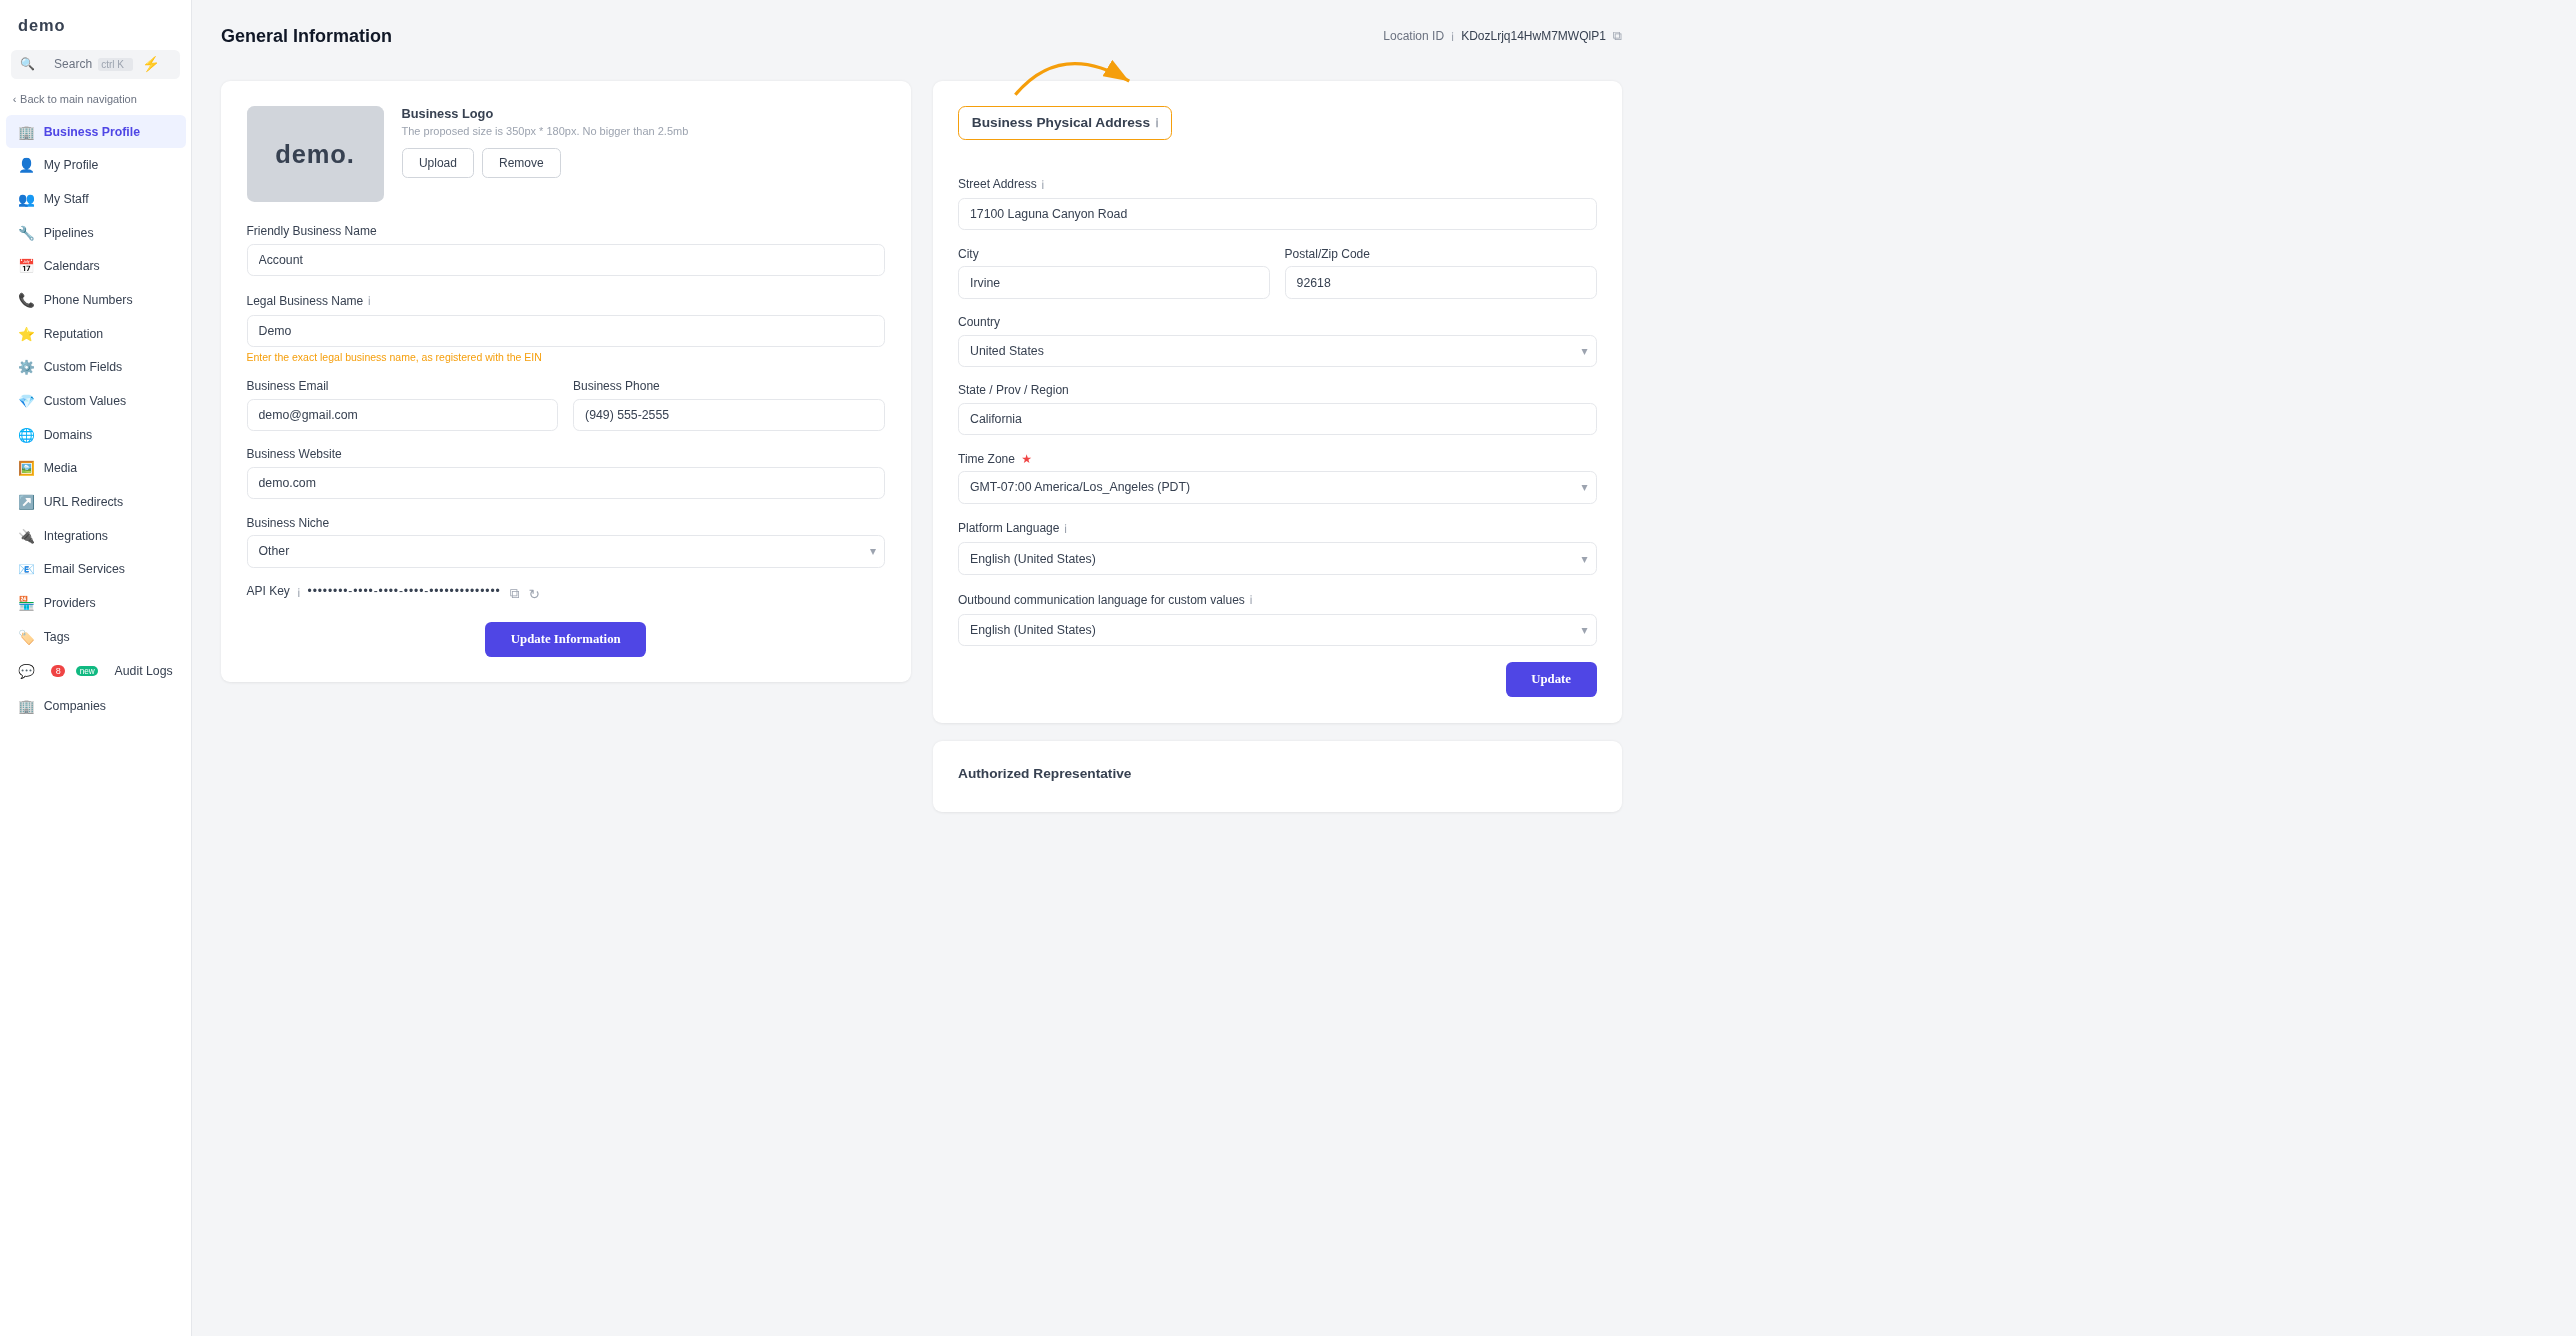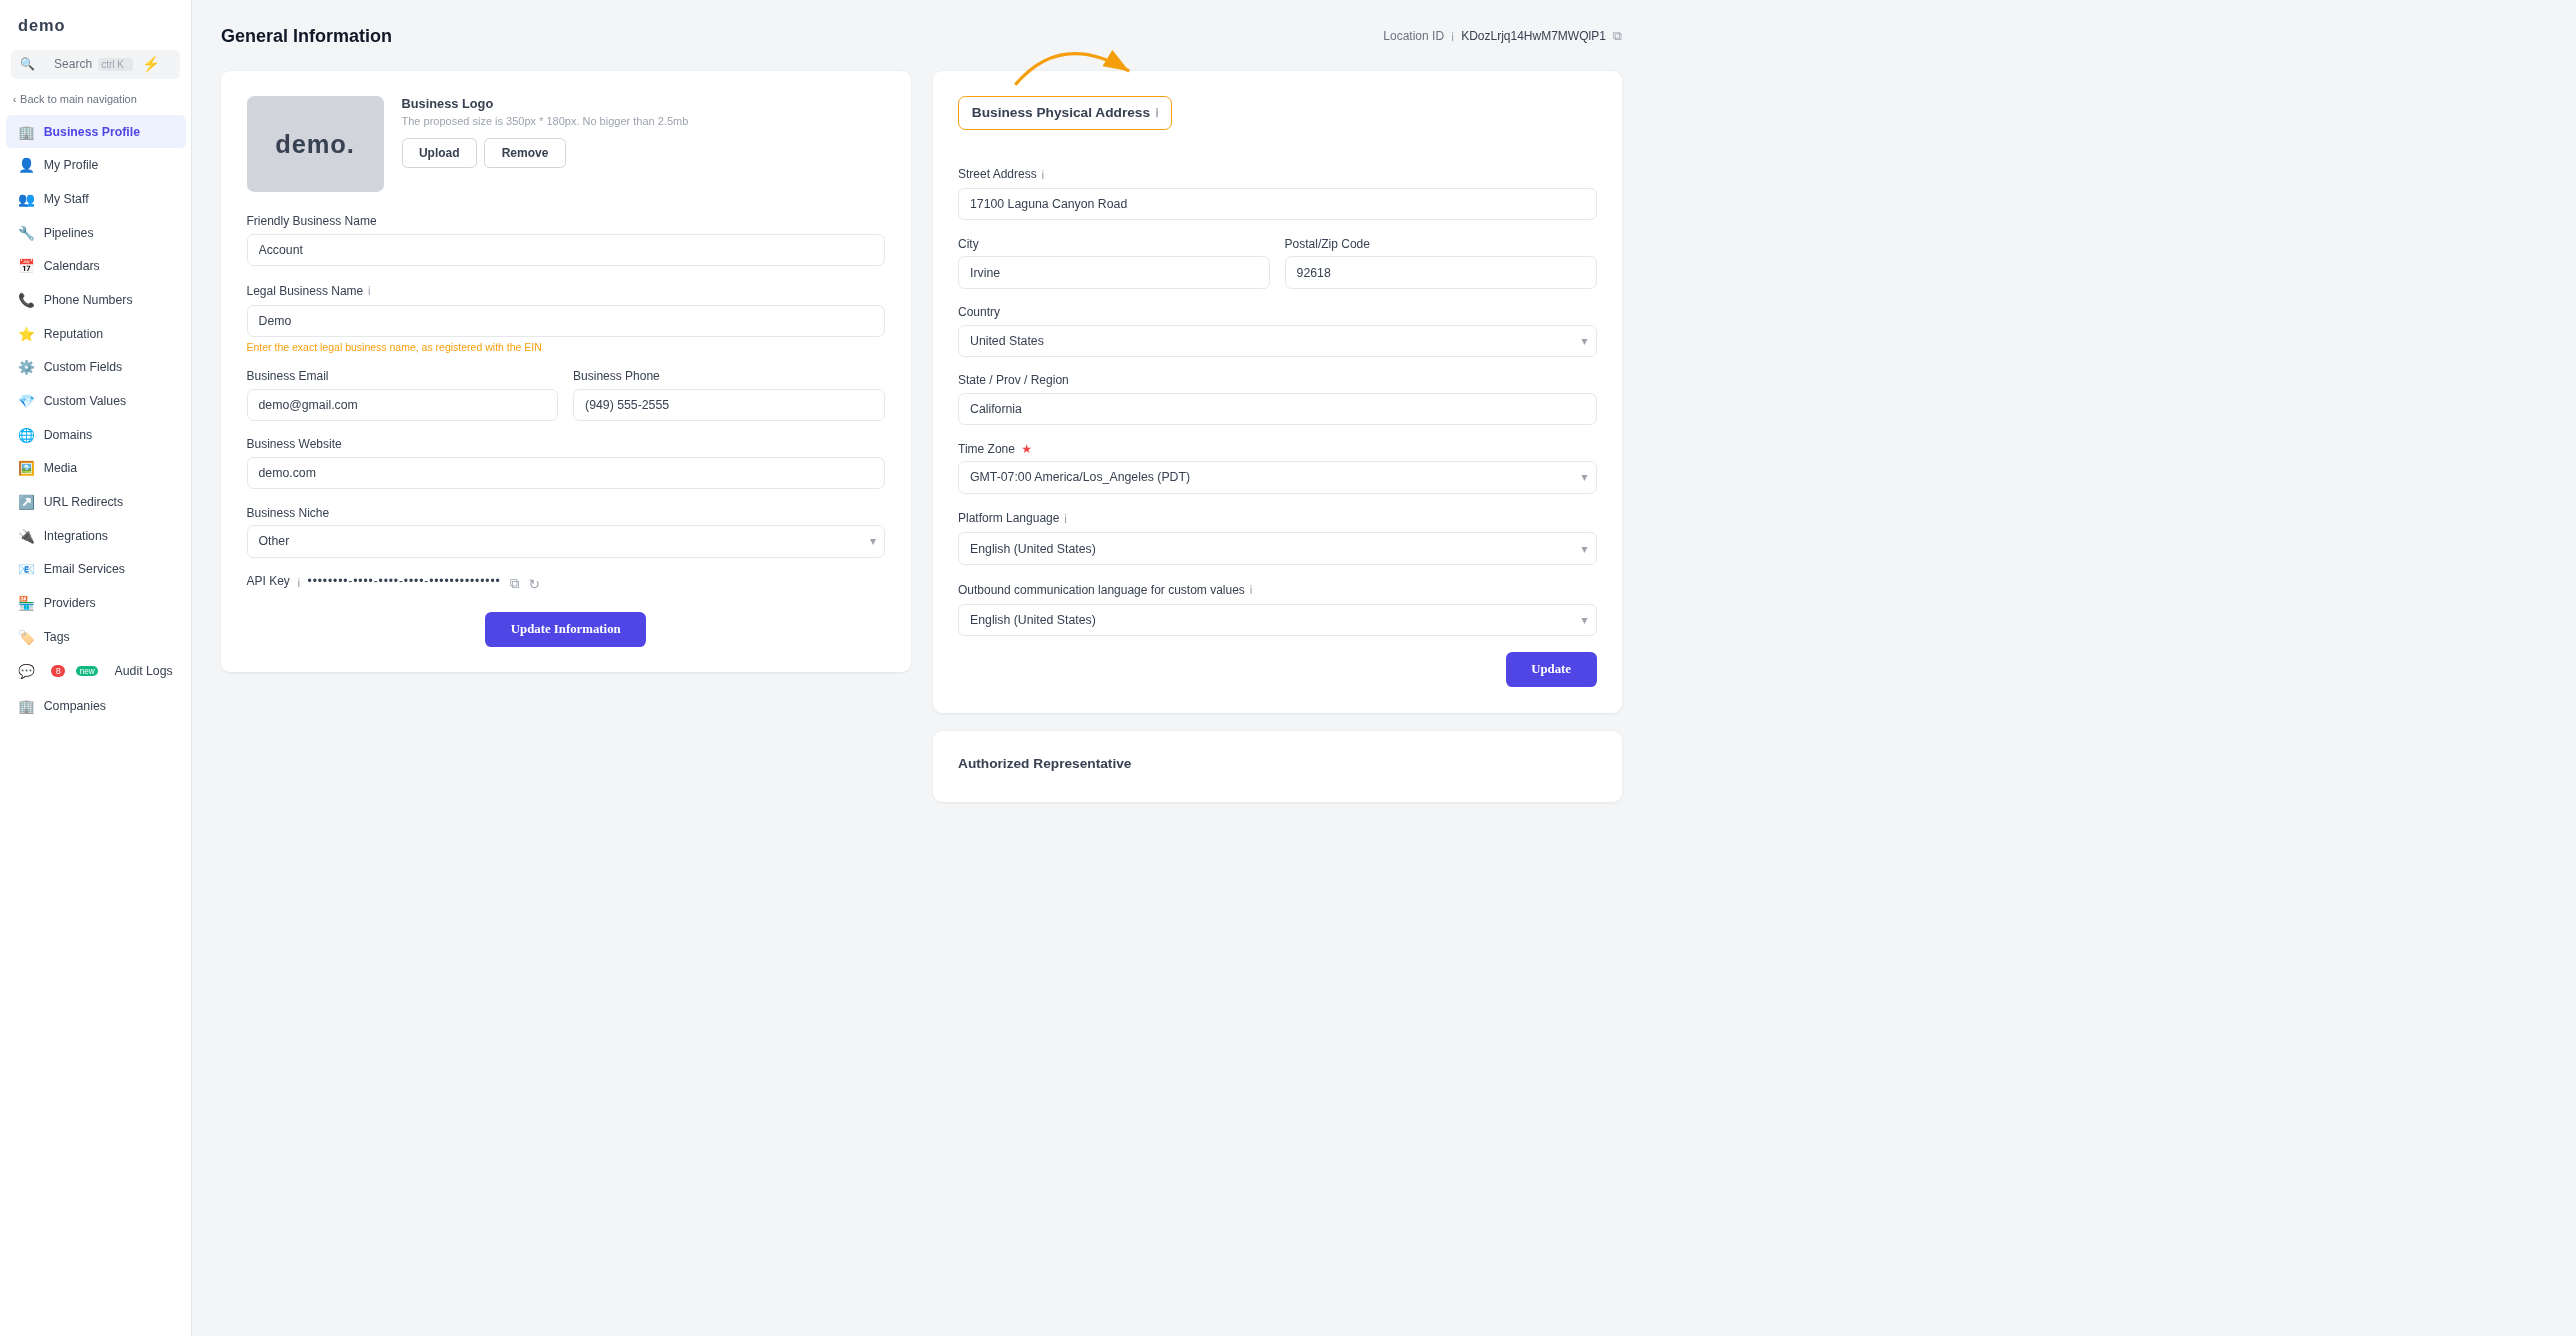--- a/index.html
+++ b/index.html
@@ -71,21 +71,21 @@
     .content-wrapper {
       padding: 25.5px 29px;
       max-width: 1459px;
     }
 
     
     .page-header {
       display: flex;
       align-items: center;
       gap: 18px;
-      margin-bottom: 24px;
+      margin-bottom: 34px;
     }
     .page-title { font-size: 18px; font-weight: 600; color: #111827; }
     .location-id {
       display: flex;
       align-items: center;
       gap: 7px;
       font-size: 12px;
       color: #6b7280;
       margin-left: auto;
     }
@@ -134,21 +134,20 @@
     .logo-hint { font-size: 11px; color: #9ca3af; margin-bottom: 11px; }
     .btn-row { display: flex; gap: 7.3px; margin-top: 9px; }
     .btn-outline {
       padding: 7.3px 16.4px;
       border: 0.9px solid #d1d5db;
       background: #fff;
       border-radius: 5.5px;
       cursor: pointer;
       font-size: 12px;
       color: #374151;
-      font-weight: bold;
     }
 
     
     .form-group { margin-bottom: 16.4px; }
     .form-label { font-size: 12px; font-weight: 500; color: #374151; margin-bottom: 5.5px; display: flex; align-items: center; gap: 4.6px; }
     .form-input {
       width: 100%;
       padding: 8.2px 11px;
       border: 0.9px solid #e5e7eb;
       border-radius: 6.4px;

